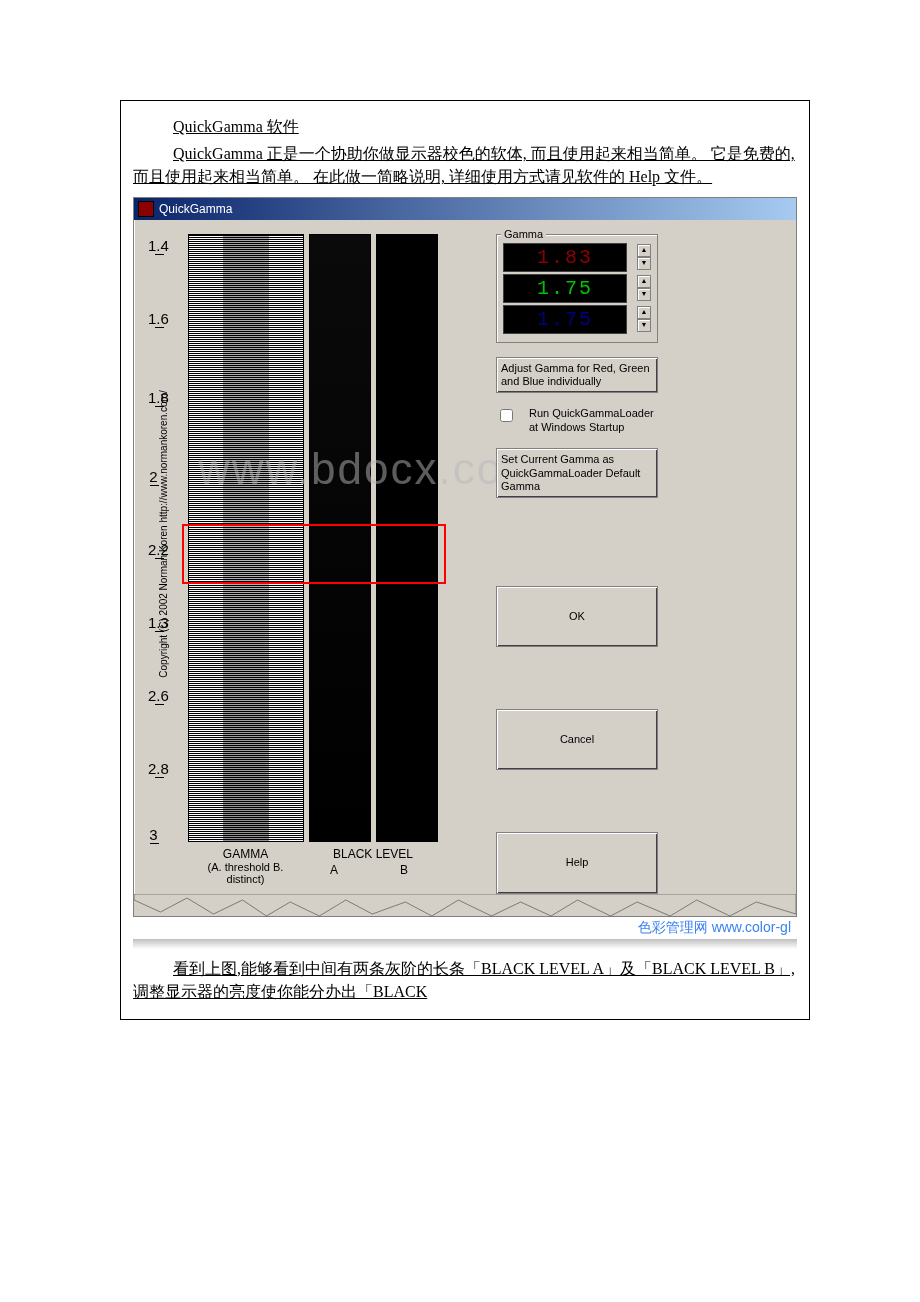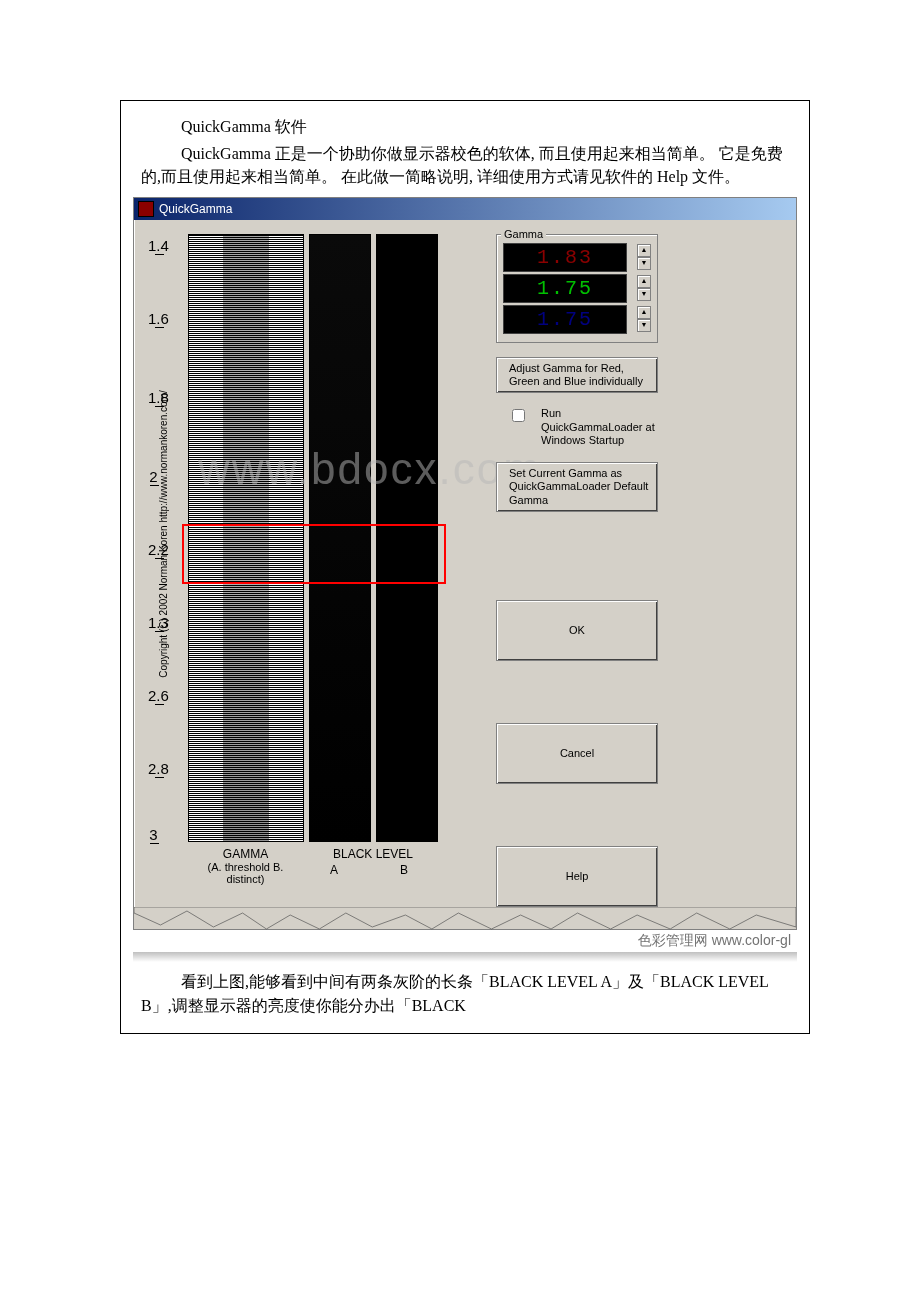--- a/index.html
+++ b/index.html
@@ -15,22 +15,23 @@
     margin: 0 auto;
     padding: 100px 0 120px 0;
     box-sizing: border-box;
   }
   .content-box {
     margin: 0 110px 0 120px;
     border: 1px solid #000;
     padding: 10px 12px 12px 12px;
   }
   .para {
-    margin: 4px 8px;
+    margin: 4px 0;
     line-height: 1.45;
+    text-decoration: underline;
   }
   .indent {
     text-indent: 2.5em;
   }
   .app-window {
     margin-top: 8px;
     background: #d4d0c8;
     border: 1px solid #808080;
     box-shadow: inset 1px 1px 0 #fff;
     font-family: "Tahoma", sans-serif;
@@ -253,37 +254,37 @@
   }
   .btn.center { text-align: center; padding: 23px 4px; }
   .checkbox-row {
     display: flex;
     align-items: flex-start;
     gap: 16px;
     font-size: 11px;
     line-height: 1.25;
   }
   .checkbox-row input { margin: 2px 0 0 4px; }
-  .controls > * + * { margin-top: 14px; padding-left: 12px; }
+  .controls > * + * { margin-top: 14px; }
   .jagged {
     height: 22px;
     background: #d4d0c8;
     position: relative;
     overflow: visible;
   }
   .jagged svg {
     width: 100%;
     height: 28px;
     display: block;
   }
   .footer-credit {
     text-align: right;
     font-family: "SimSun", sans-serif;
     font-size: 14px;
-    color: #737373;
+    color: #3b82f6;
     padding: 2px 6px 2px 0;
     background: #fff;
   }
   .shadow-under {
     height: 10px;
     background: linear-gradient(to bottom, rgba(0,0,0,0.25), rgba(0,0,0,0));
   }
 </style>
 </head>
 <body>

